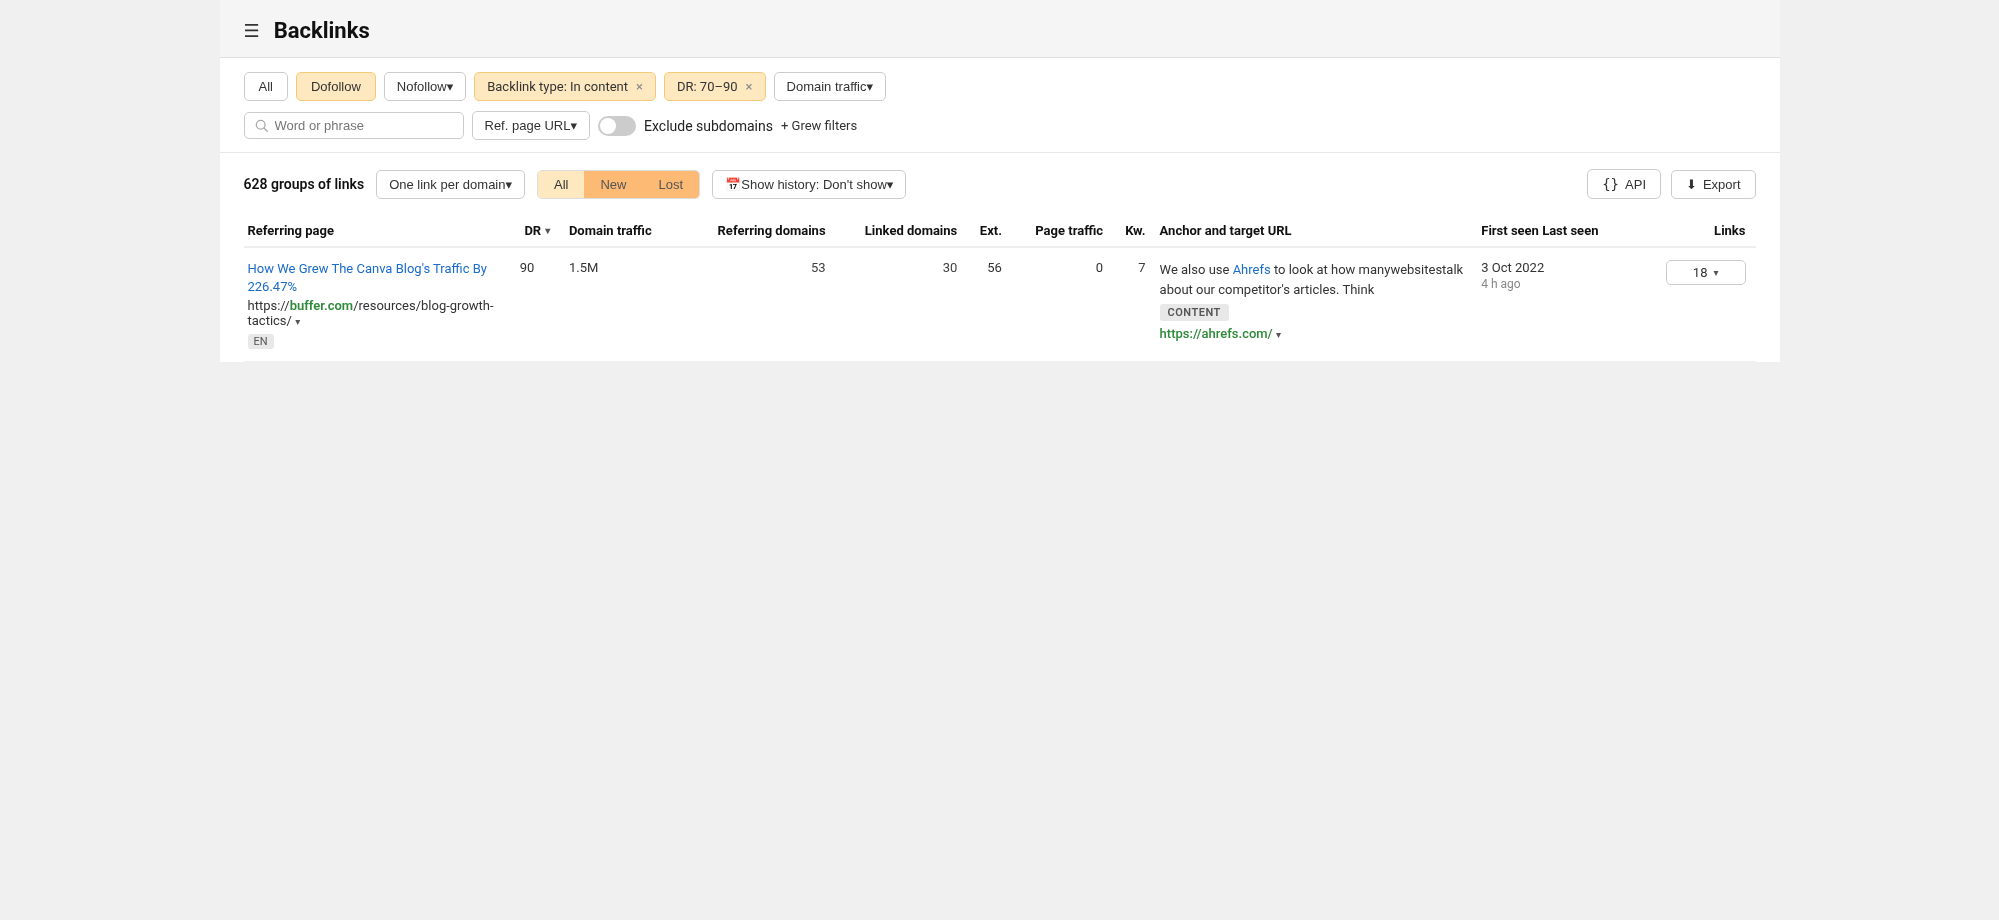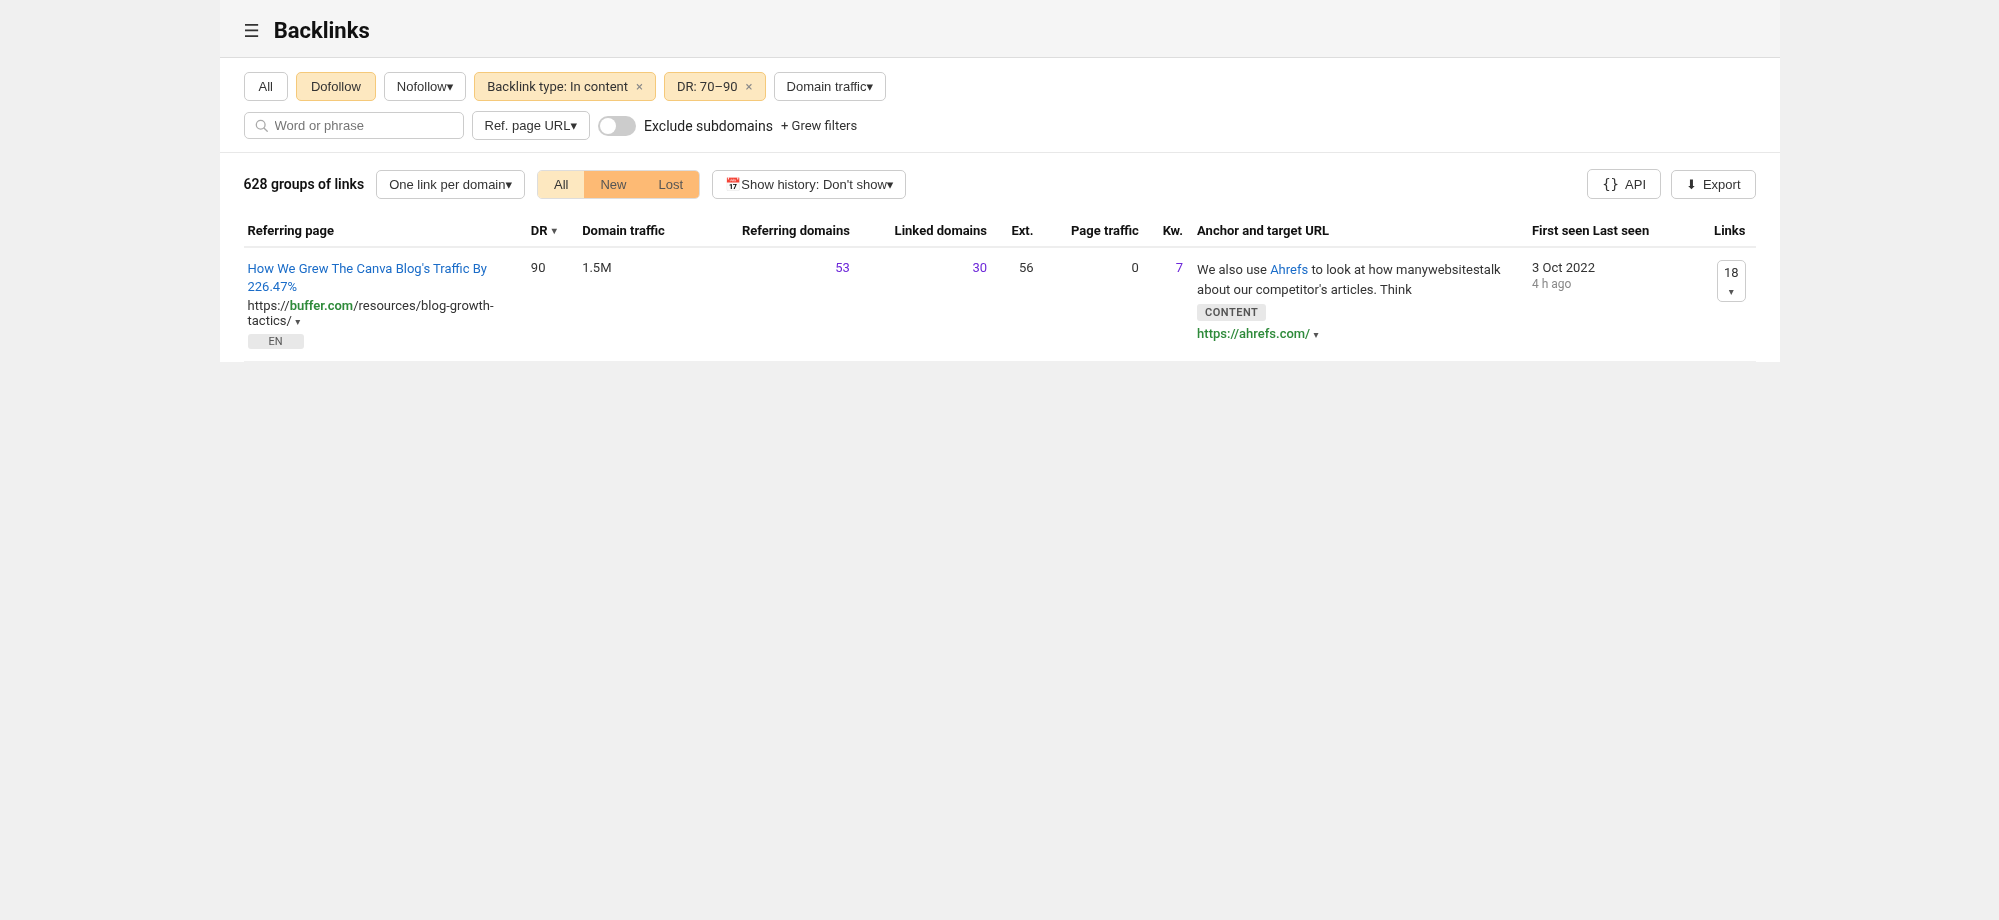--- a/index.html
+++ b/index.html
@@ -225,40 +225,40 @@
       border-bottom: 1px solid #f0f0f0;
     }
     tbody td {
       padding: 12px 10px 12px 4px;
       vertical-align: top;
       color: #333;
     }
     tbody td.numeric {
       text-align: right;
     }
-    .link-blue { color: #6d28d9; text-decoration: none; cursor: pointer; }
+    .link-blue { color: #404040; text-decoration: none; cursor: pointer; }
     .link-green { color: #2e8a3a; text-decoration: none; cursor: pointer; font-weight: 600; }
     .referring-page-cell {
       max-width: 220px;
     }
     .referring-page-link {
       color: #1a6cc8;
       cursor: pointer;
       line-height: 1.4;
       font-size: 13px;
     }
     .referring-page-url {
       font-size: 13px;
       margin-top: 2px;
     }
     .lang-badge {
       display: inline-block;
       background: #e8e8e8;
       border-radius: 3px;
-      padding: 1px 21px;
+      padding: 1px 6px;
       font-size: 11px;
       color: #555;
       margin-top: 6px;
     }
     .content-badge {
       display: inline-block;
       background: #e8e8e8;
       border-radius: 3px;
       padding: 2px 8px;
       font-size: 11px;
@@ -277,32 +277,31 @@
       font-weight: 500;
       cursor: pointer;
     }
     .anchor-ahrefs {
       color: #1a6cc8;
       cursor: pointer;
     }
     .links-dropdown {
       border: 1px solid #ccc;
       border-radius: 5px;
-      padding: 4px 6px;
+      padding: 4px 26px;
       font-size: 13px;
       background: #fff;
       cursor: pointer;
       display: inline-flex;
       align-items: center;
       gap: 6px;
-      flex-direction: column;
     }
     .chevron { font-size: 10px; color: #555; }
     .sort-arrow { font-size: 10px; color: #555; margin-left: 2px; }
-    .dr-sort { display: flex; align-items: center; gap: 2px; }
+    .dr-sort { display: flex; align-items: center; gap: 2px; justify-content: center; }
     .first-seen-cell {
       font-size: 13px;
       color: #333;
       white-space: nowrap;
     }
     .first-seen-ago {
       color: #888;
       font-size: 12px;
       margin-top: 2px;
     }

